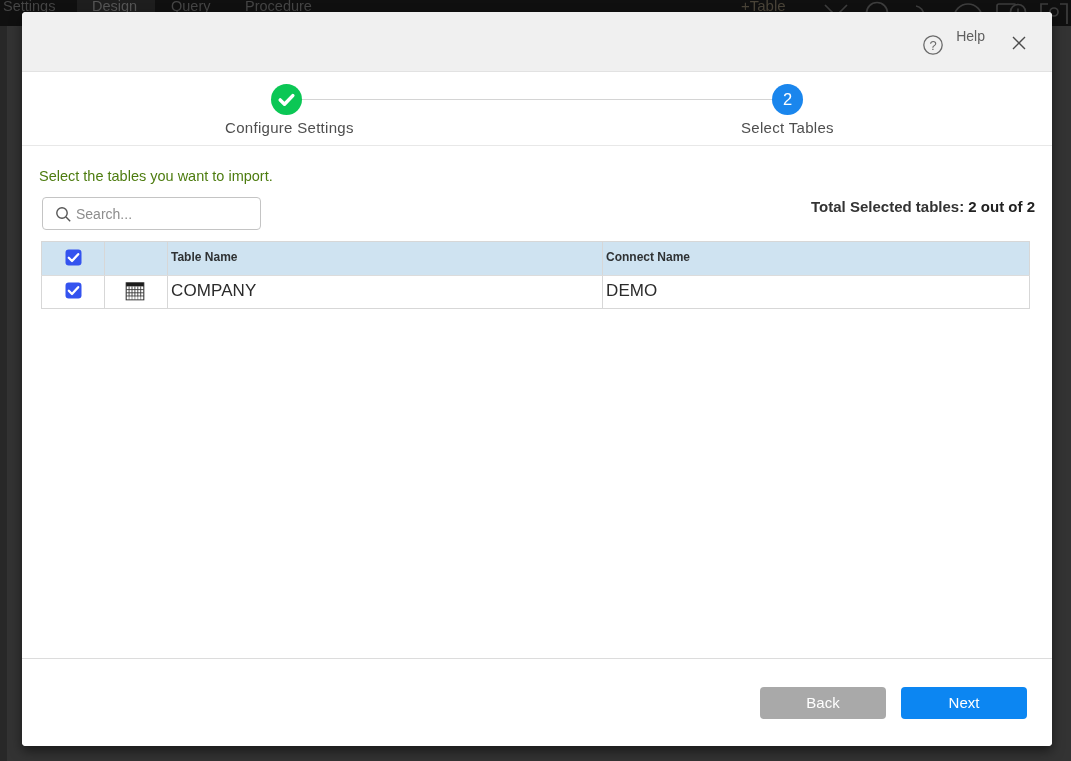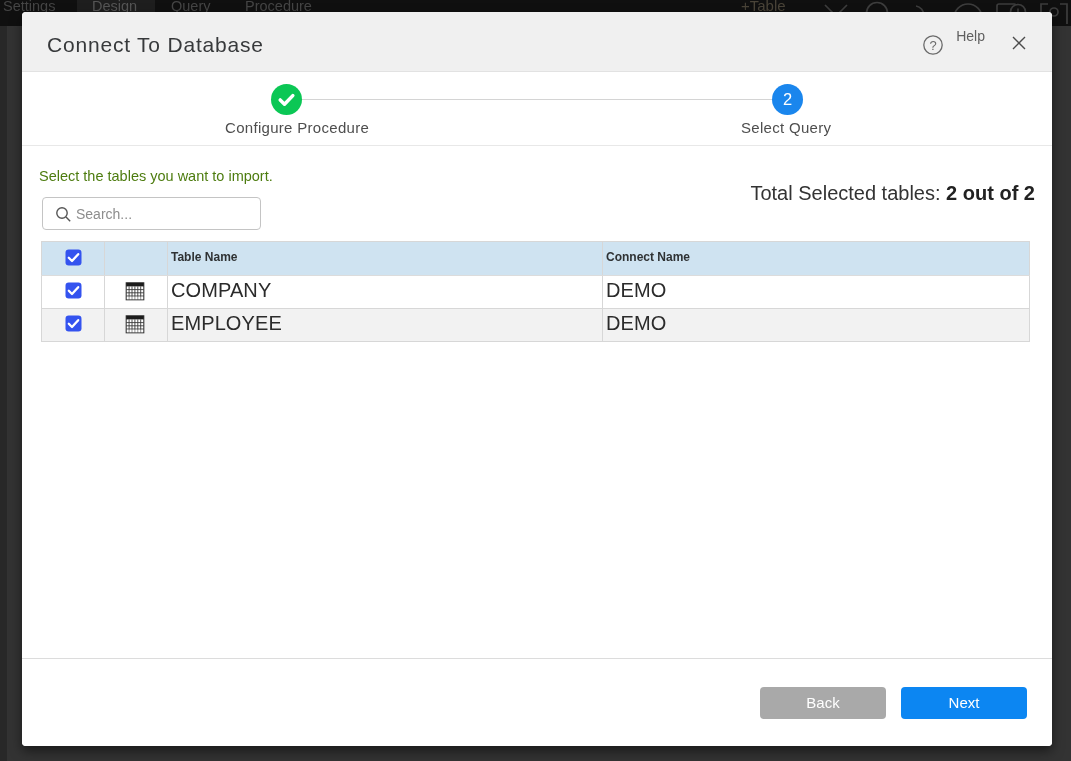--- a/index.html
+++ b/index.html
@@ -27,32 +27,32 @@
   .circ { position:absolute; top:11px; width:31px; height:31px; border-radius:50%; }
   .circ.green { left:249px; background:#0bc755; }
   .circ.blue { left:750px; background:#1a86ed; color:#fff; font-size:16.5px; text-align:center; line-height:30px; }
   .steplabel { position:absolute; top:46px; font-size:15px; letter-spacing:0.3px; color:#4e4e4e; }
 
   .content { position:absolute; left:0; top:134px; width:100%; }
   .selecttext { position:absolute; left:17px; top:22px; font-size:14.5px; color:#4d7c0f; }
   .searchbox { position:absolute; left:20px; top:51px; width:219px; height:33px; border:1px solid #c4c4c4;
                border-radius:4px; background:#fff; }
   .searchtxt { position:absolute; left:33px; top:8px; font-size:14px; color:#8d8d8d; }
-  .totaltxt { position:absolute; right:17px; top:36px; font-size:20px; color:#333; }
+  .totaltxt { position:absolute; right:17px; top:52px; font-size:15px; color:#333;font-weight:bold; }
   .totaltxt b { color:#222; }
 
   table.grid { position:absolute; left:19px; top:95px; width:989px; border-collapse:collapse;
                font-size:14px; color:#2b2b2b; table-layout:fixed; }
   table.grid td, table.grid th { border:1px solid #d7d7d7; padding:0 0 3px 0; height:33px; vertical-align:middle; }
   table.grid tr.hdr td { background:#cfe3f1; height:34px; border-bottom:1px solid #dcdcdc; }
   .colcb { width:63px; text-align:center; }
   .colico { width:63px; text-align:center; }
   .colname { width:435px; }
   .hdrtxt { font-weight:bold; font-size:12px; color:#2f3234; padding-left:3px; }
-  .celltxt { padding-left:3px; font-size:20px; letter-spacing:0.1px; }
+  .celltxt { padding-left:3px; font-size:17px; letter-spacing:0.1px; }
   tr.r1 td { background:#ffffff; }
   tr.r2 td { background:#f2f2f2; }
   .cb { display:inline-block; vertical-align:middle; }
 
   .footer { position:absolute; left:0; bottom:0; width:100%; height:88px; border-top:1px solid #dcdcdc; background:#fff; }
   .btn { position:absolute; top:28px; width:126px; height:32px; border-radius:4px; color:#fff;
          font-size:15px; text-align:center; line-height:32px; }
   .btn.back { left:738px; background:#a9a9a9; }
   .btn.next { left:879px; background:#0c86f2; }
 </style>
@@ -76,41 +76,40 @@
       <circle cx="198" cy="12" r="7.5"></circle>
       <path d="M198 8.5 v6.5 M195.2 12.5 l2.8 2.8 2.8-2.8"></path>
       <path d="M228 4 h-7 v20 M240 4 h7 v20"></path>
       <circle cx="234" cy="12" r="4"></circle>
     </svg>
   </div>
   <div class="leftseam"></div>
 
   <div class="modal">
     <div class="mhead">
-      <div class="mtitle">Connect To Database</div>
       <svg class="helpico" width="20" height="20" viewBox="0 0 20 20">
         <circle cx="10" cy="10" r="9.2" fill="none" stroke="#6a6a6a" stroke-width="1.3"></circle>
         <text x="10" y="14.6" font-size="13" fill="#6a6a6a" text-anchor="middle" font-family="Liberation Sans">?</text>
       </svg>
       <div class="help">Help</div>
       <svg class="closex" width="16" height="16" viewBox="0 0 16 16" stroke="#4c4c4c" stroke-width="1.4">
         <path d="M2 2 L14 14 M14 2 L2 14"></path>
       </svg>
     </div>
 
     <div class="stepper">
       <div class="stepline"></div>
       <div class="circ green">
         <svg width="31" height="31" viewBox="0 0 31 31" fill="none" stroke="#fff" stroke-width="3.5" stroke-linecap="round" stroke-linejoin="round">
           <path d="M9.2 15.9 L13.5 20.2 L21.8 11.6"></path>
         </svg>
       </div>
       <div class="circ blue">2</div>
-      <div class="steplabel" style="left:203px;">Configure Procedure</div>
-      <div class="steplabel" style="left:719px;">Select Query</div>
+      <div class="steplabel" style="left:203px;">Configure Settings</div>
+      <div class="steplabel" style="left:719px;">Select Tables</div>
     </div>
 
     <div class="content">
       <div class="selecttext">Select the tables you want to import.</div>
       <div class="searchbox">
         <svg style="position:absolute;left:12px;top:8px;" width="17" height="17" viewBox="0 0 17 17" fill="none" stroke="#555" stroke-width="1.4">
           <circle cx="7" cy="7" r="5.2"></circle>
           <path d="M11 11 L15.2 15.2"></path>
         </svg>
         <div class="searchtxt">Search...</div>
@@ -143,38 +142,20 @@
             <path d="M1.2 8.6 h17.6 M1.2 11.8 h17.6 M1.2 15 h17.6 M4.1 5.4 V18.8 M7 5.4 V18.8 M9.9 5.4 V18.8 M12.8 5.4 V18.8 M15.7 5.4 V18.8" stroke="#3a3a3a" stroke-width="0.9"></path>
             <rect x="1.9" y="15.6" width="16.2" height="2.8" fill="rgba(255,255,255,0.4)"></rect>
           </svg></td>
           <td class="colname">
               <div class="celltxt">COMPANY</div>
             </td>
           <td>
               <div class="celltxt">DEMO</div>
             </td>
         </tr>
-        <tr class="r2">
-          <td class="colcb"><svg class="cb" width="17" height="17" viewBox="0 0 17 17">
-                <rect x="0.5" y="0.5" width="16" height="16" rx="3.2" fill="#3453ef"></rect>
-                <path d="M3.8 8.8 L7 12 L13.2 5.2" fill="none" stroke="#fff" stroke-width="2.3" stroke-linecap="round" stroke-linejoin="round"></path>
-              </svg></td>
-          <td class="colico"><svg class="cb" style="margin-right:3px" width="20" height="20" viewBox="0 0 20 20">
-            <rect x="1.2" y="1.8" width="17.6" height="17" fill="#fff" stroke="#3a3a3a" stroke-width="1.1"></rect>
-            <rect x="1.2" y="1.8" width="17.6" height="3.6" fill="#1c1c1c"></rect>
-            <path d="M1.2 8.6 h17.6 M1.2 11.8 h17.6 M1.2 15 h17.6 M4.1 5.4 V18.8 M7 5.4 V18.8 M9.9 5.4 V18.8 M12.8 5.4 V18.8 M15.7 5.4 V18.8" stroke="#3a3a3a" stroke-width="0.9"></path>
-            <rect x="1.9" y="15.6" width="16.2" height="2.8" fill="rgba(255,255,255,0.4)"></rect>
-          </svg></td>
-          <td class="colname">
-              <div class="celltxt">EMPLOYEE</div>
-            </td>
-          <td>
-              <div class="celltxt">DEMO</div>
-            </td>
-        </tr>
       </tbody>
       </table>
     </div>
 
     <div class="footer">
       <div class="btn next">Next</div>
       <div class="btn back">Back</div>
     </div>
   </div>
 

